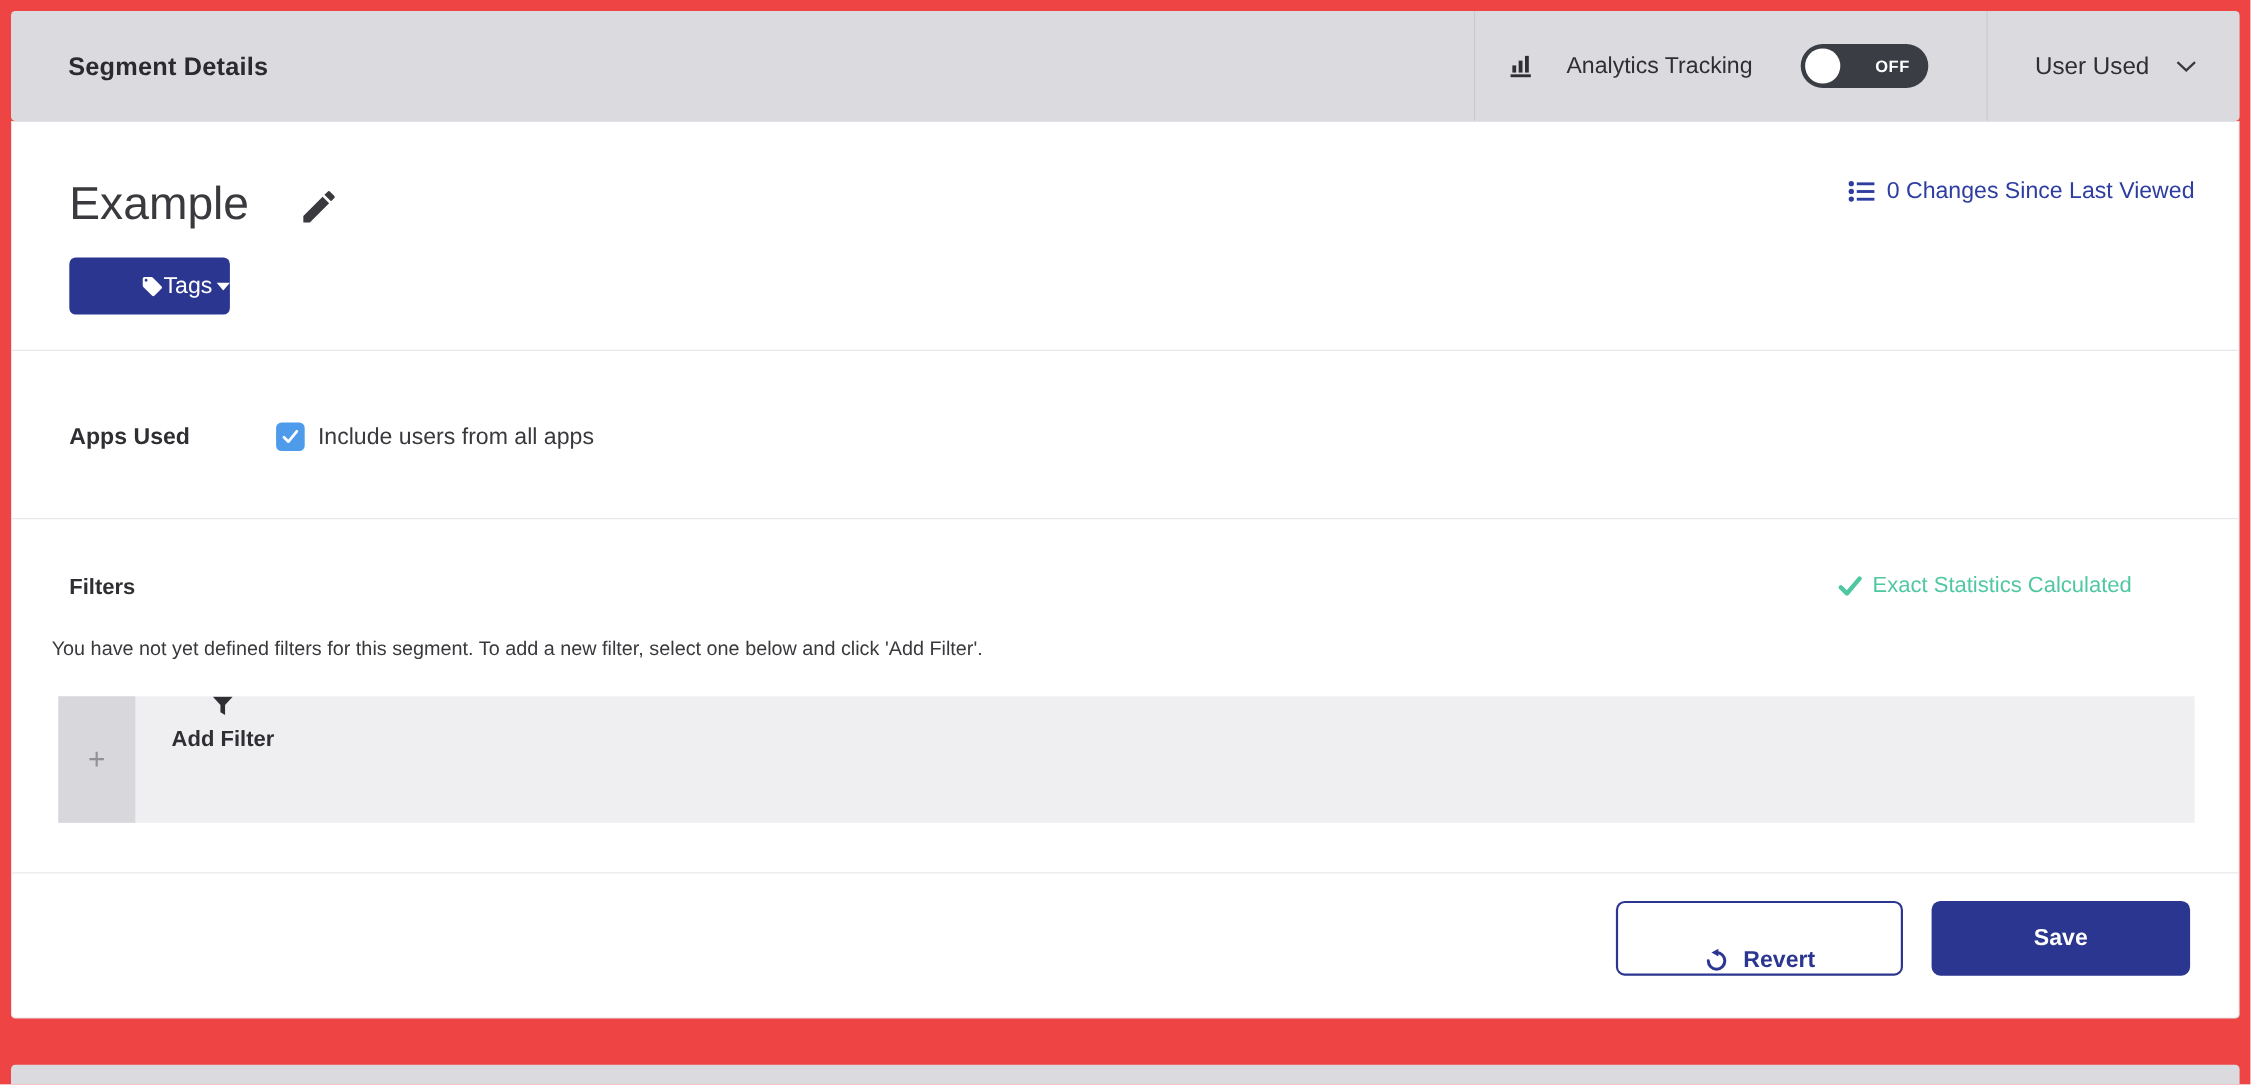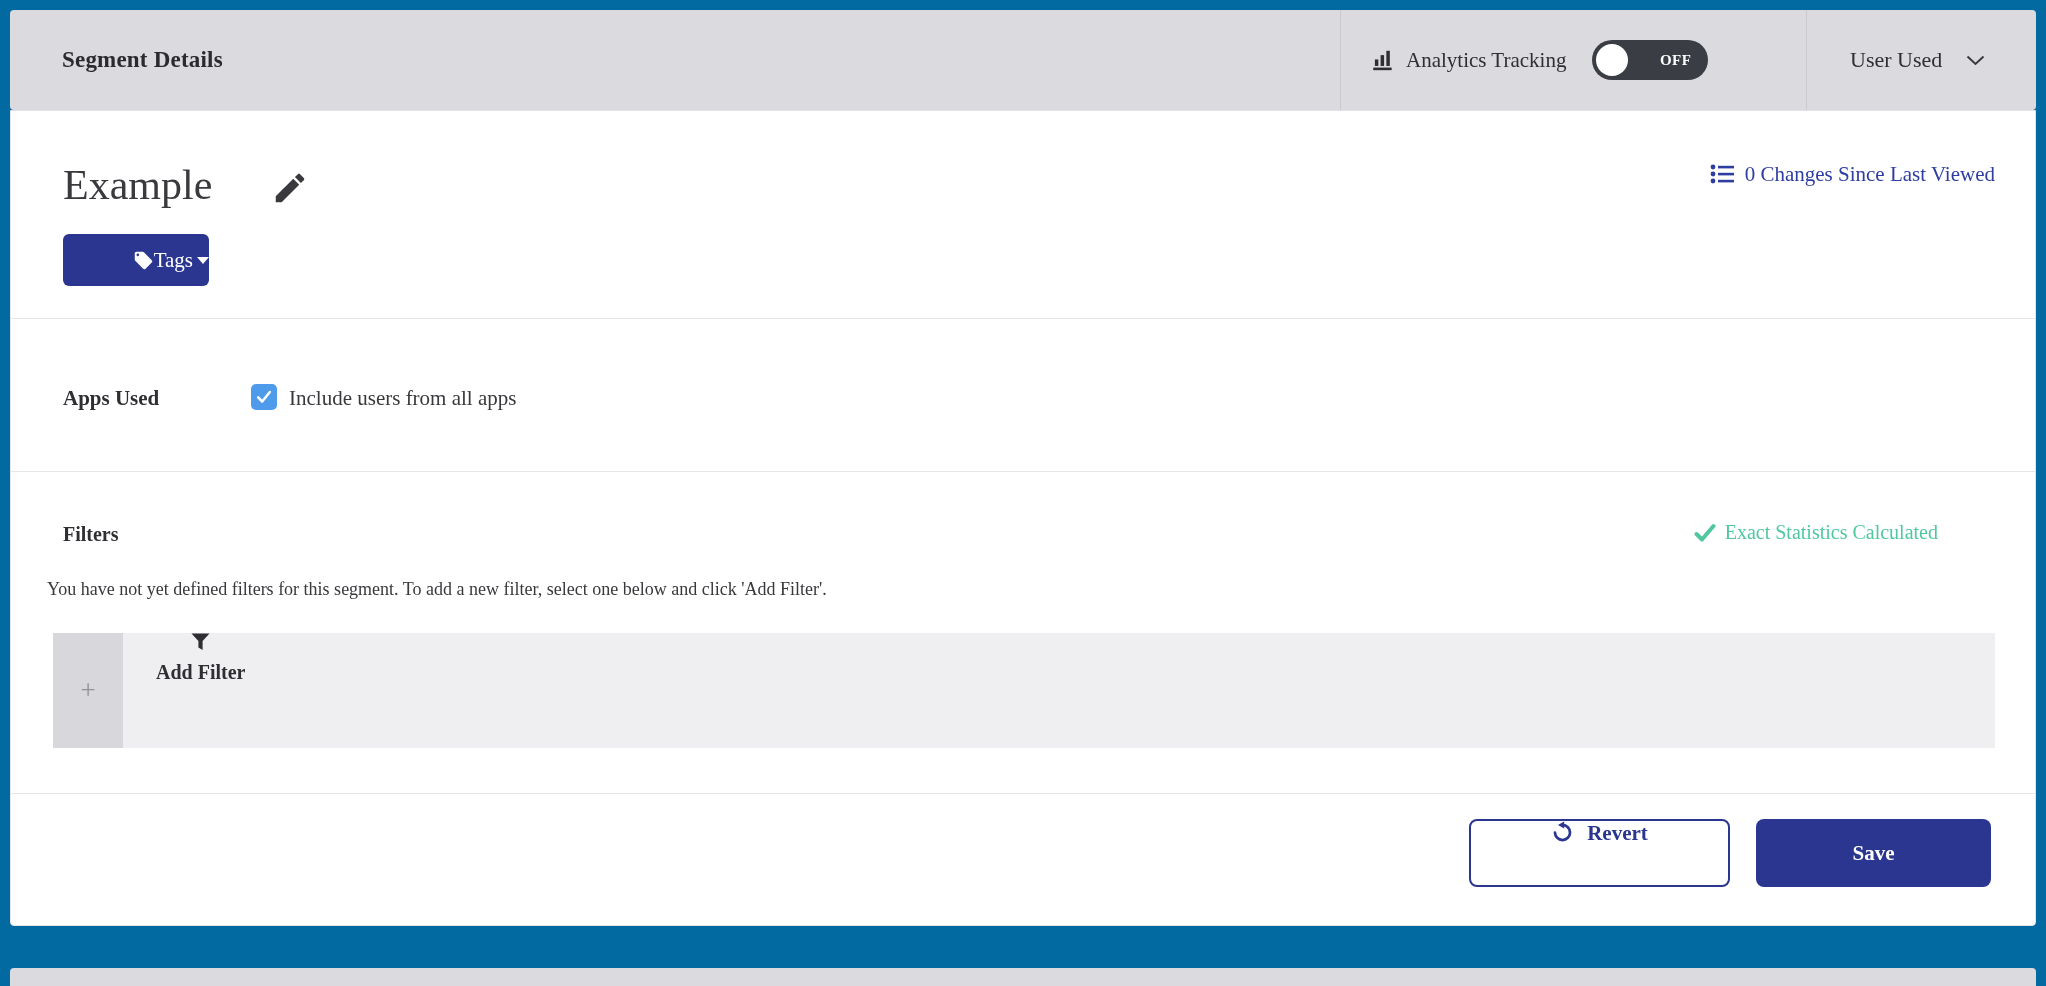--- a/index.html
+++ b/index.html
@@ -1,27 +1,27 @@
 <!DOCTYPE html>
 <html><head>
 <meta charset="utf-8">
 <style>
   html,body{margin:0;padding:0;background:#F5F5F7;}
   .page{position:relative;width:2046px;height:986px;overflow:hidden;
-        font-family:Liberation Serif, serif;color:#2E2E33;background:#0369a1;}
+        font-family:Liberation Sans, sans-serif;color:#2E2E33;background:#ef4444;}
   svg{display:block;}
 
   
   .topbar{position:absolute;left:10px;top:10px;width:2026px;height:100px;
           background:#DBDBDF;border-radius:4px;}
   .topbar-title{position:absolute;left:52px;top:0;height:100px;display:flex;align-items:center;
           font-size:23px;font-weight:700;color:#2B2B2F;letter-spacing:.2px;}
   .topbar-div{position:absolute;top:0;bottom:0;width:1px;background:#C9C9CE;}
   .div-1{left:1330px;} .div-2{left:1796px;}
-  .analytics-group{position:absolute;left:1360px;top:0;height:100px;display:flex;align-items:center;gap:10px;}
+  .analytics-group{position:absolute;left:1360px;top:0;height:100px;display:flex;align-items:center;gap:28px;}
   .analytics-label{font-size:21px;color:#2E2E33;}
   .toggle{position:relative;width:116px;height:40px;border-radius:20px;background:#3A3D44;margin-left:16px;cursor:pointer;}
   .toggle-knob{position:absolute;left:4px;top:4px;width:32px;height:32px;border-radius:50%;background:#FFFFFF;}
   .toggle-label{position:absolute;right:17px;top:0;height:40px;display:flex;align-items:center;
           color:#FFFFFF;font-size:15px;font-weight:700;letter-spacing:.5px;}
   .userdata-group{position:absolute;left:1840px;top:0;height:100px;display:flex;align-items:center;gap:24px;cursor:pointer;}
   .userdata-label{font-size:22px;font-weight:500;color:#2E2E33;}
 
   
   .card{position:absolute;left:10px;top:110px;width:2026px;height:816px;background:#FFFFFF;
@@ -49,21 +49,21 @@
         color:#4FC8A2;font-size:20px;}
   .filters-desc{position:absolute;left:36px;top:468px;font-size:18px;color:#39393D;}
 
   .add-row{position:absolute;left:42px;top:522px;width:1942px;height:115px;background:#EFEFF1;}
   .plus-block{position:absolute;left:0;top:0;width:70px;height:115px;background:#D8D8DC;
         display:flex;align-items:center;justify-content:center;font-size:27px;color:#919196;cursor:pointer;}
   .add-filter-btn{position:absolute;left:103px;top:0;height:115px;display:flex;align-items:center;gap:10px;
         font-size:20px;font-weight:700;color:#2E2E33;cursor:pointer;flex-direction:column;}
 
   .revert-btn{position:absolute;left:1458px;top:708px;width:261px;height:68px;background:#FFFFFF;
-        border:2.5px solid #2B3690;border-radius:8px;box-sizing:border-box;display:flex;align-items:flex-start;
+        border:2.5px solid #2B3690;border-radius:8px;box-sizing:border-box;display:flex;align-items:flex-end;
         justify-content:center;gap:13px;color:#2B3690;font-size:21px;font-weight:600;cursor:pointer;}
   .save-btn{position:absolute;left:1745px;top:708px;width:235px;height:68px;background:#2B3690;
         border-radius:8px;display:flex;align-items:center;justify-content:center;
         color:#FFFFFF;font-size:21px;font-weight:600;cursor:pointer;}
 
   
   .pink-box{position:absolute;left:340px;top:643px;width:466px;height:321px;border:7px solid #E0527E;
         background:#FFFFFF;box-sizing:border-box;z-index:30;}
   .select-box{position:absolute;left:10px;top:4px;right:4px;height:68px;background:#FFFFFF;
         border:1px solid #9B9BA1;border-radius:3px;box-sizing:border-box;display:flex;align-items:center;

